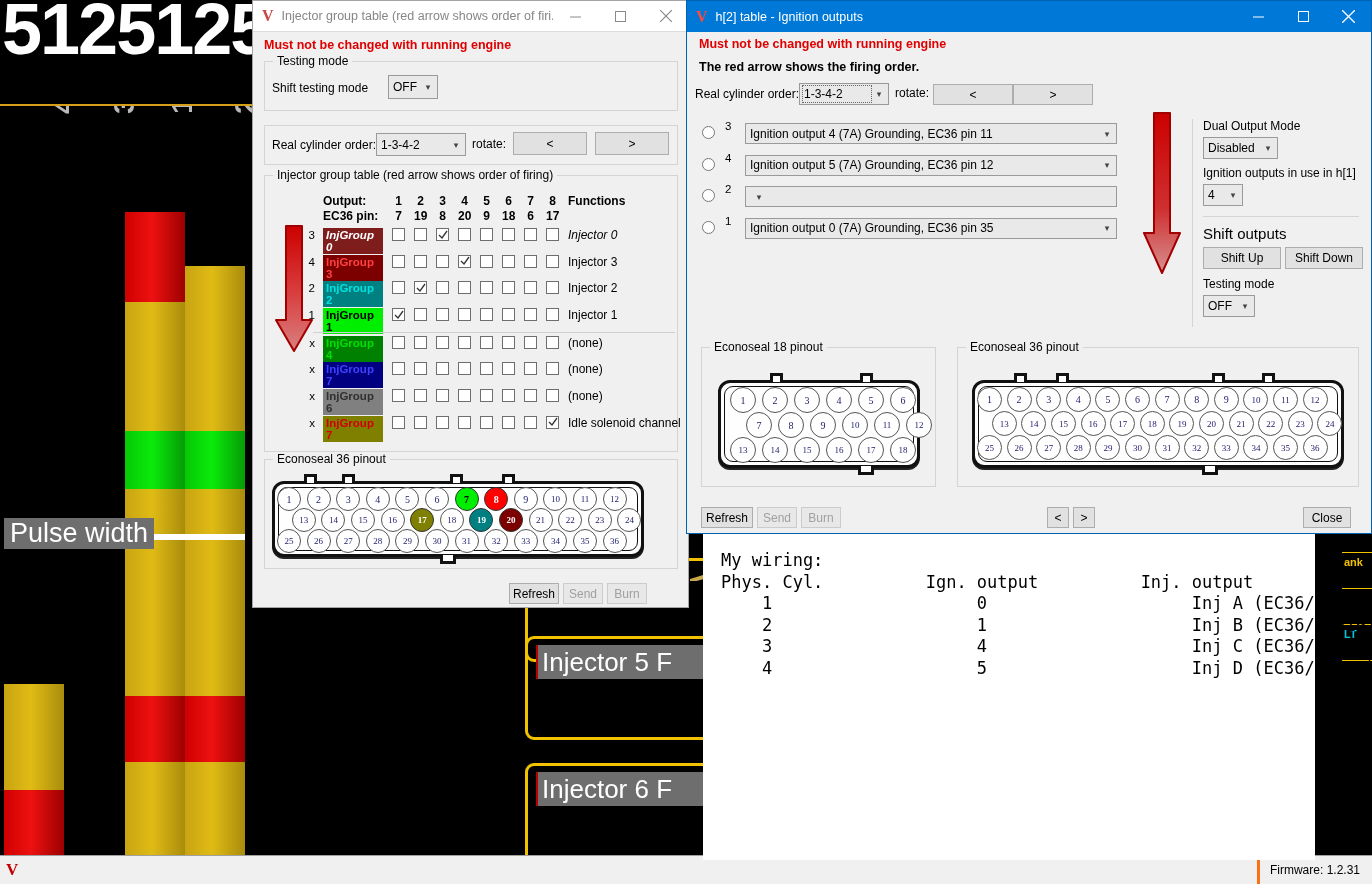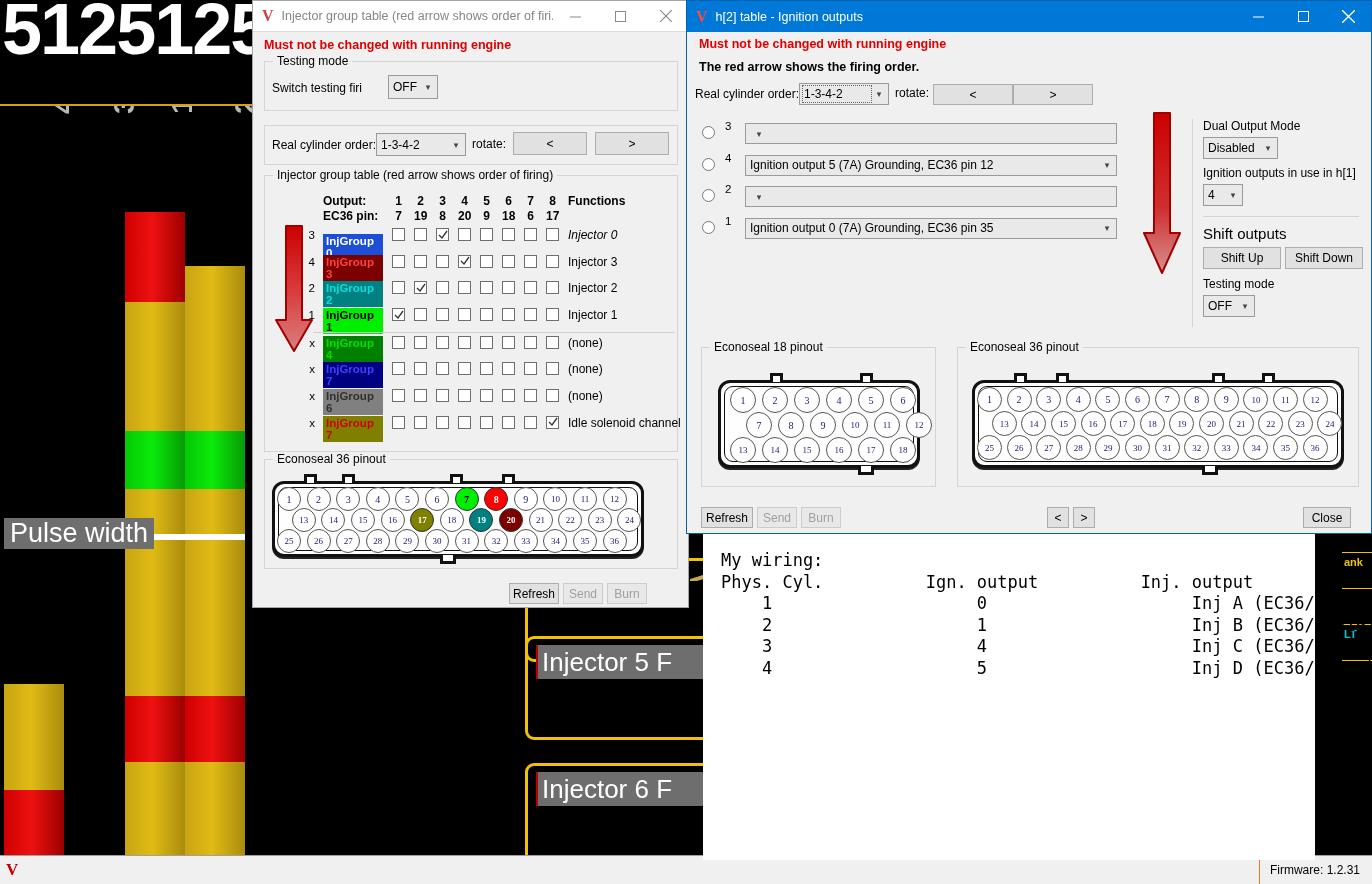--- a/index.html
+++ b/index.html
@@ -34,21 +34,21 @@
 
   .bg-rightcol{position:absolute;right:0;top:106px;width:30px;height:750px;background:#000;}
   .bg-rightcol .rc{position:absolute;left:0;width:30px;border-top:1px solid #f2c200;}
   .rc-text{position:absolute;font-size:11px;font-weight:bold;white-space:nowrap;}
 
   .statusbar{position:absolute;left:0;bottom:0;width:1372px;height:28px;background:#f0f0f0;
      border-top:1px solid #a0a0a0;}
   .statusbar .vlogo{position:absolute;left:6px;top:4px;color:#c00000;font-size:17px;font-weight:bold;
      font-family:"Liberation Serif",serif;}
   .statusbar .fw{position:absolute;right:6px;top:0;height:28px;line-height:28px;
-     border-left:1px solid #f97316;padding-left:10px;padding-right:6px;font-size:12px;color:#000;}
+     border-left:3px solid #f97316;padding-left:10px;padding-right:6px;font-size:12px;color:#000;}
 
   
   .win{position:absolute;background:#f0f0f0;box-sizing:border-box;}
   .win-title{height:31px;display:flex;align-items:center;box-sizing:border-box;}
   .win-title .vmark{font-family:"Liberation Serif",serif;font-weight:bold;font-size:16px;margin:0 8px 0 9px;}
   .win-title .tt{font-size:12.5px;flex:1;white-space:nowrap;overflow:hidden;}
   .wbtns{display:flex;height:31px;}
   .wbtn{width:45px;height:31px;display:flex;align-items:center;justify-content:center;font-size:13px;}
   .wbtn svg{display:block;}
 
@@ -223,21 +223,21 @@
             <line x1="12" y1="0" x2="0" y2="12" stroke="#8a8a8a" stroke-width="1.2"></line>
           </svg>
       </span>
     </span>
   </div>
 
   <div class="redwarn" style="position:absolute;left:11px;top:37px;">Must not be changed with running engine</div>
 
   <div class="gbox" style="left:11px;top:60px;width:414px;height:50px;">
     <span class="gbox-title">Testing mode</span>
-    <span style="position:absolute;left:7px;top:19px;font-size:12px;">Switch testing firi</span>
+    <span style="position:absolute;left:7px;top:19px;font-size:12px;">Shift testing mode</span>
     <div class="combo" style="left:123px;top:13px;width:50px;height:24px;">
       <span class="cv">OFF</span>
       <span class="arr">▾</span>
     </div>
   </div>
 
   <div class="gbox" style="left:11px;top:124px;width:414px;height:40px;">
     <span style="position:absolute;left:7px;top:12px;font-size:12px;">Real cylinder order:</span>
     <div class="combo" style="left:111px;top:7px;width:90px;height:23px;">
       <span class="cv">1-3-4-2</span>
@@ -290,21 +290,21 @@
         <span class="thead" style="position:absolute;left:123px;width:13px;text-align:center;">8</span>
         <span class="thead" style="position:absolute;left:145px;width:13px;text-align:center;">20</span>
         <span class="thead" style="position:absolute;left:167px;width:13px;text-align:center;">9</span>
         <span class="thead" style="position:absolute;left:189px;width:13px;text-align:center;">18</span>
         <span class="thead" style="position:absolute;left:211px;width:13px;text-align:center;">6</span>
         <span class="thead" style="position:absolute;left:233px;width:13px;text-align:center;">17</span>
       </div>
       <div id="inj-rows">
           <div style="position: relative; height: 26.7px;">
             <span class="ordnum" style="position: absolute; left: -12px; top: 4px; width: 14px;">3</span>
-            <span class="rowlabel" style="position: absolute; left: 10px; top: 9px; background: #1d4ed8; color: rgb(255, 255, 255);">InjGroup 0</span>
+            <span class="rowlabel" style="position: absolute; left: 10px; top: 3px; background: #7f1d1d; color: rgb(255, 255, 255); font-style: italic;">InjGroup 0</span>
             <span class="cbx" style="position: absolute; left: 79px; top: 3px;"></span>
             <span class="cbx" style="position: absolute; left: 101px; top: 3px;"></span>
             <span class="cbx" style="position: absolute; left: 123px; top: 3px;">
               <svg width="10" height="10" viewBox="0 0 10 10">
                 <path d="M1 5 L4 8 L9 1" stroke="#333" stroke-width="1.3" fill="none"></path>
               </svg>
             </span>
             <span class="cbx" style="position: absolute; left: 145px; top: 3px;"></span>
             <span class="cbx" style="position: absolute; left: 167px; top: 3px;"></span>
             <span class="cbx" style="position: absolute; left: 189px; top: 3px;"></span>
@@ -532,20 +532,21 @@
   </div>
   <div class="btn" style="position:absolute;left:326px;top:83px;width:80px;height:21px;">
     <span>&gt;</span>
   </div>
 
   <div id="ign-rows" style="position:absolute;left:0;top:0;">
       <div style="position: absolute; left: 0px; top: 119px; width: 686px; height: 28px;">
         <span class="radio" style="position: absolute; left: 15px; top: 6px;"></span>
         <span style="position: absolute; left: 38px; top: 0px; font-size: 11.5px;">3</span>
         <div class="combo" style="position: absolute; left: 58px; top: 3px; width: 372px; height: 21px;">
+          <span class="cv">Ignition output 4 (7A) Grounding, EC36 pin 11</span>
           <span class="arr">▾</span>
         </div>
       </div>
       <div style="position: absolute; left: 0px; top: 150.5px; width: 686px; height: 28px;">
         <span class="radio" style="position: absolute; left: 15px; top: 6px;"></span>
         <span style="position: absolute; left: 38px; top: 0px; font-size: 11.5px;">4</span>
         <div class="combo" style="position: absolute; left: 58px; top: 3px; width: 372px; height: 21px;">
           <span class="cv">Ignition output 5 (7A) Grounding, EC36 pin 12</span>
           <span class="arr">▾</span>
         </div>

